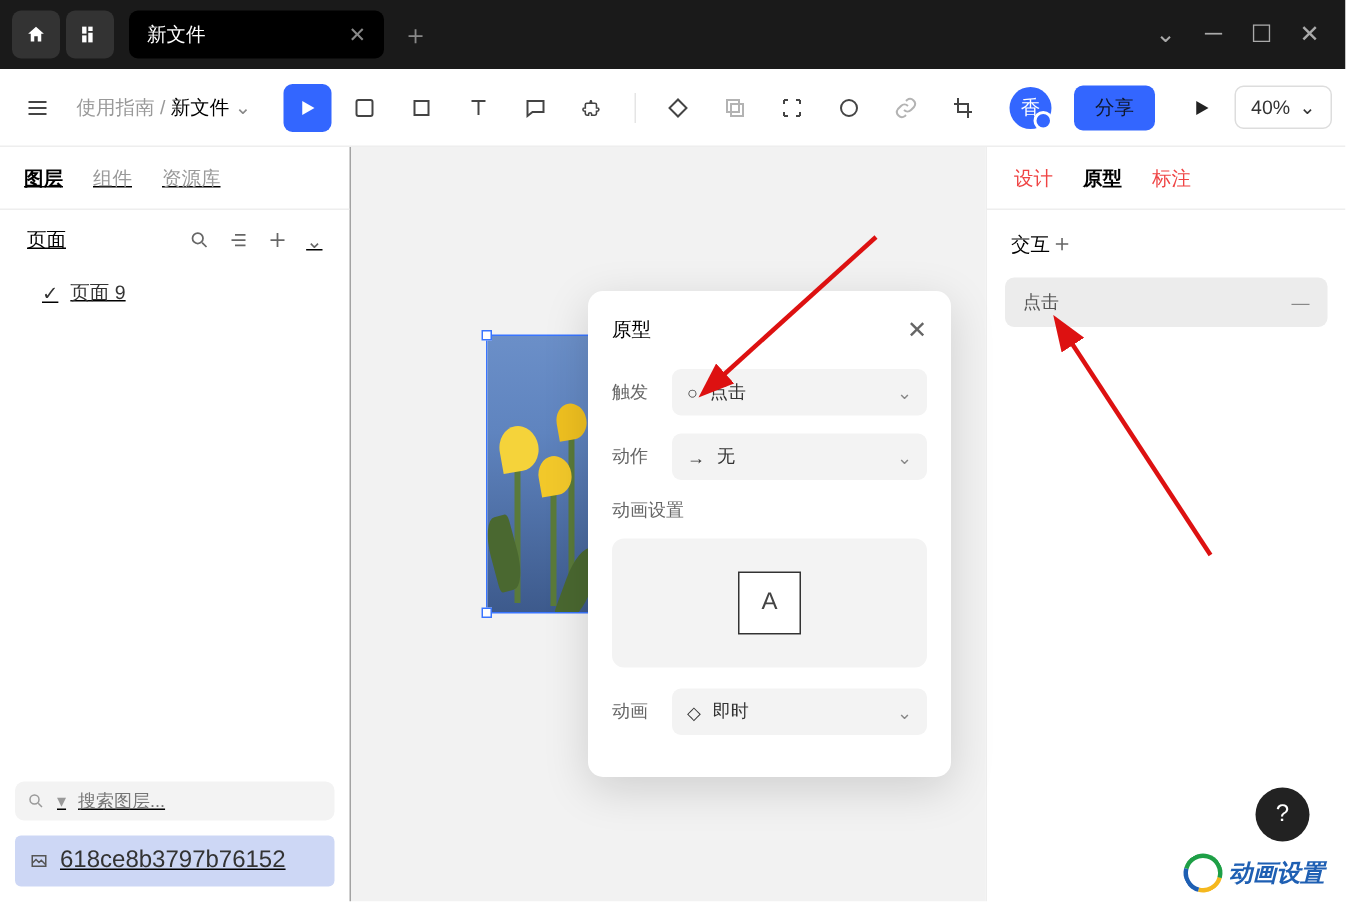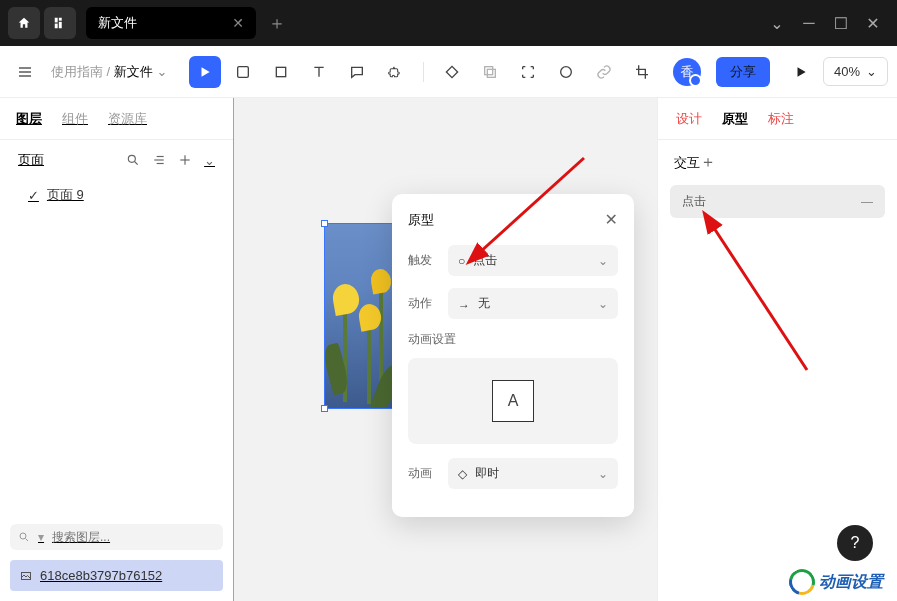--- a/index.html
+++ b/index.html
@@ -35,21 +35,21 @@
 .left { width: 234px; border-right: 1px solid #a3a3a3; display: flex; flex-direction: column; text-decoration: underline; }
 .ltabs { display: flex; padding: 0 16px; gap: 20px; height: 42px; align-items: center; border-bottom: 1px solid #eee; font-size: 13px; }
 .ltabs .t { color: #999; }
 .ltabs .t.active { color: #000; font-weight: 600; }
 .pages-hd { display: flex; align-items: center; padding: 0 18px; height: 40px; font-size: 13px; color: #000; justify-content: space-between; }
 .pages-hd .icons { display: flex; gap: 12px; color: #666; }
 .page-row { padding: 6px 16px 6px 28px; font-size: 13px; color: #333; display: flex; align-items: center; gap: 8px; }
 .layer-top { margin-top: auto; }
 .search-box { margin: 8px 10px; background: #f3f3f3; border-radius: 6px; padding: 6px 8px; display: flex; align-items: center; gap: 8px; font-size: 12px; color: #999; }
 .search-box input { border: none; background: transparent; outline: none; font-size: 12px; flex: 1; color: #333; }
-.layer-row { margin: 2px 10px 10px; background: #cdd7f5; border-radius: 4px; padding: 8px 10px; font-size: 13px; color: #333; display: flex; align-items: center; gap: 8px; }
+.layer-row { margin: 2px 10px 10px; background: #cdd7f5; border-radius: 4px; padding: 8px 10px; font-size: 16px; color: #333; display: flex; align-items: center; gap: 8px; }
 
 
 .canvas { flex: 1; background: #f2f2f2; position: relative; }
 .img-sel { position: absolute; left: 90px; top: 125px; width: 72px; height: 186px; border: 1.5px solid #3975ff; }
 .img-sel .handle { position: absolute; width: 7px; height: 7px; background: #fff; border: 1.5px solid #3975ff; }
 .img-sel .h-tl { top: -4px; left: -4px; } .img-sel .h-tr { top: -4px; right: -4px; }
 .img-sel .h-bl { bottom: -4px; left: -4px; } .img-sel .h-br { bottom: -4px; right: -4px; }
 .img-content { width: 100%; height: 100%; background: linear-gradient(180deg, #6b8fc8 0%, #5f84bf 35%, #3d5a8c 100%); position: relative; overflow: hidden; }
 .flower { position: absolute; border-radius: 50% 50% 50% 0; transform: rotate(-10deg); }
 .f1 { width: 26px; height: 30px; background: #f5d33a; left: 8px; top: 60px; }

